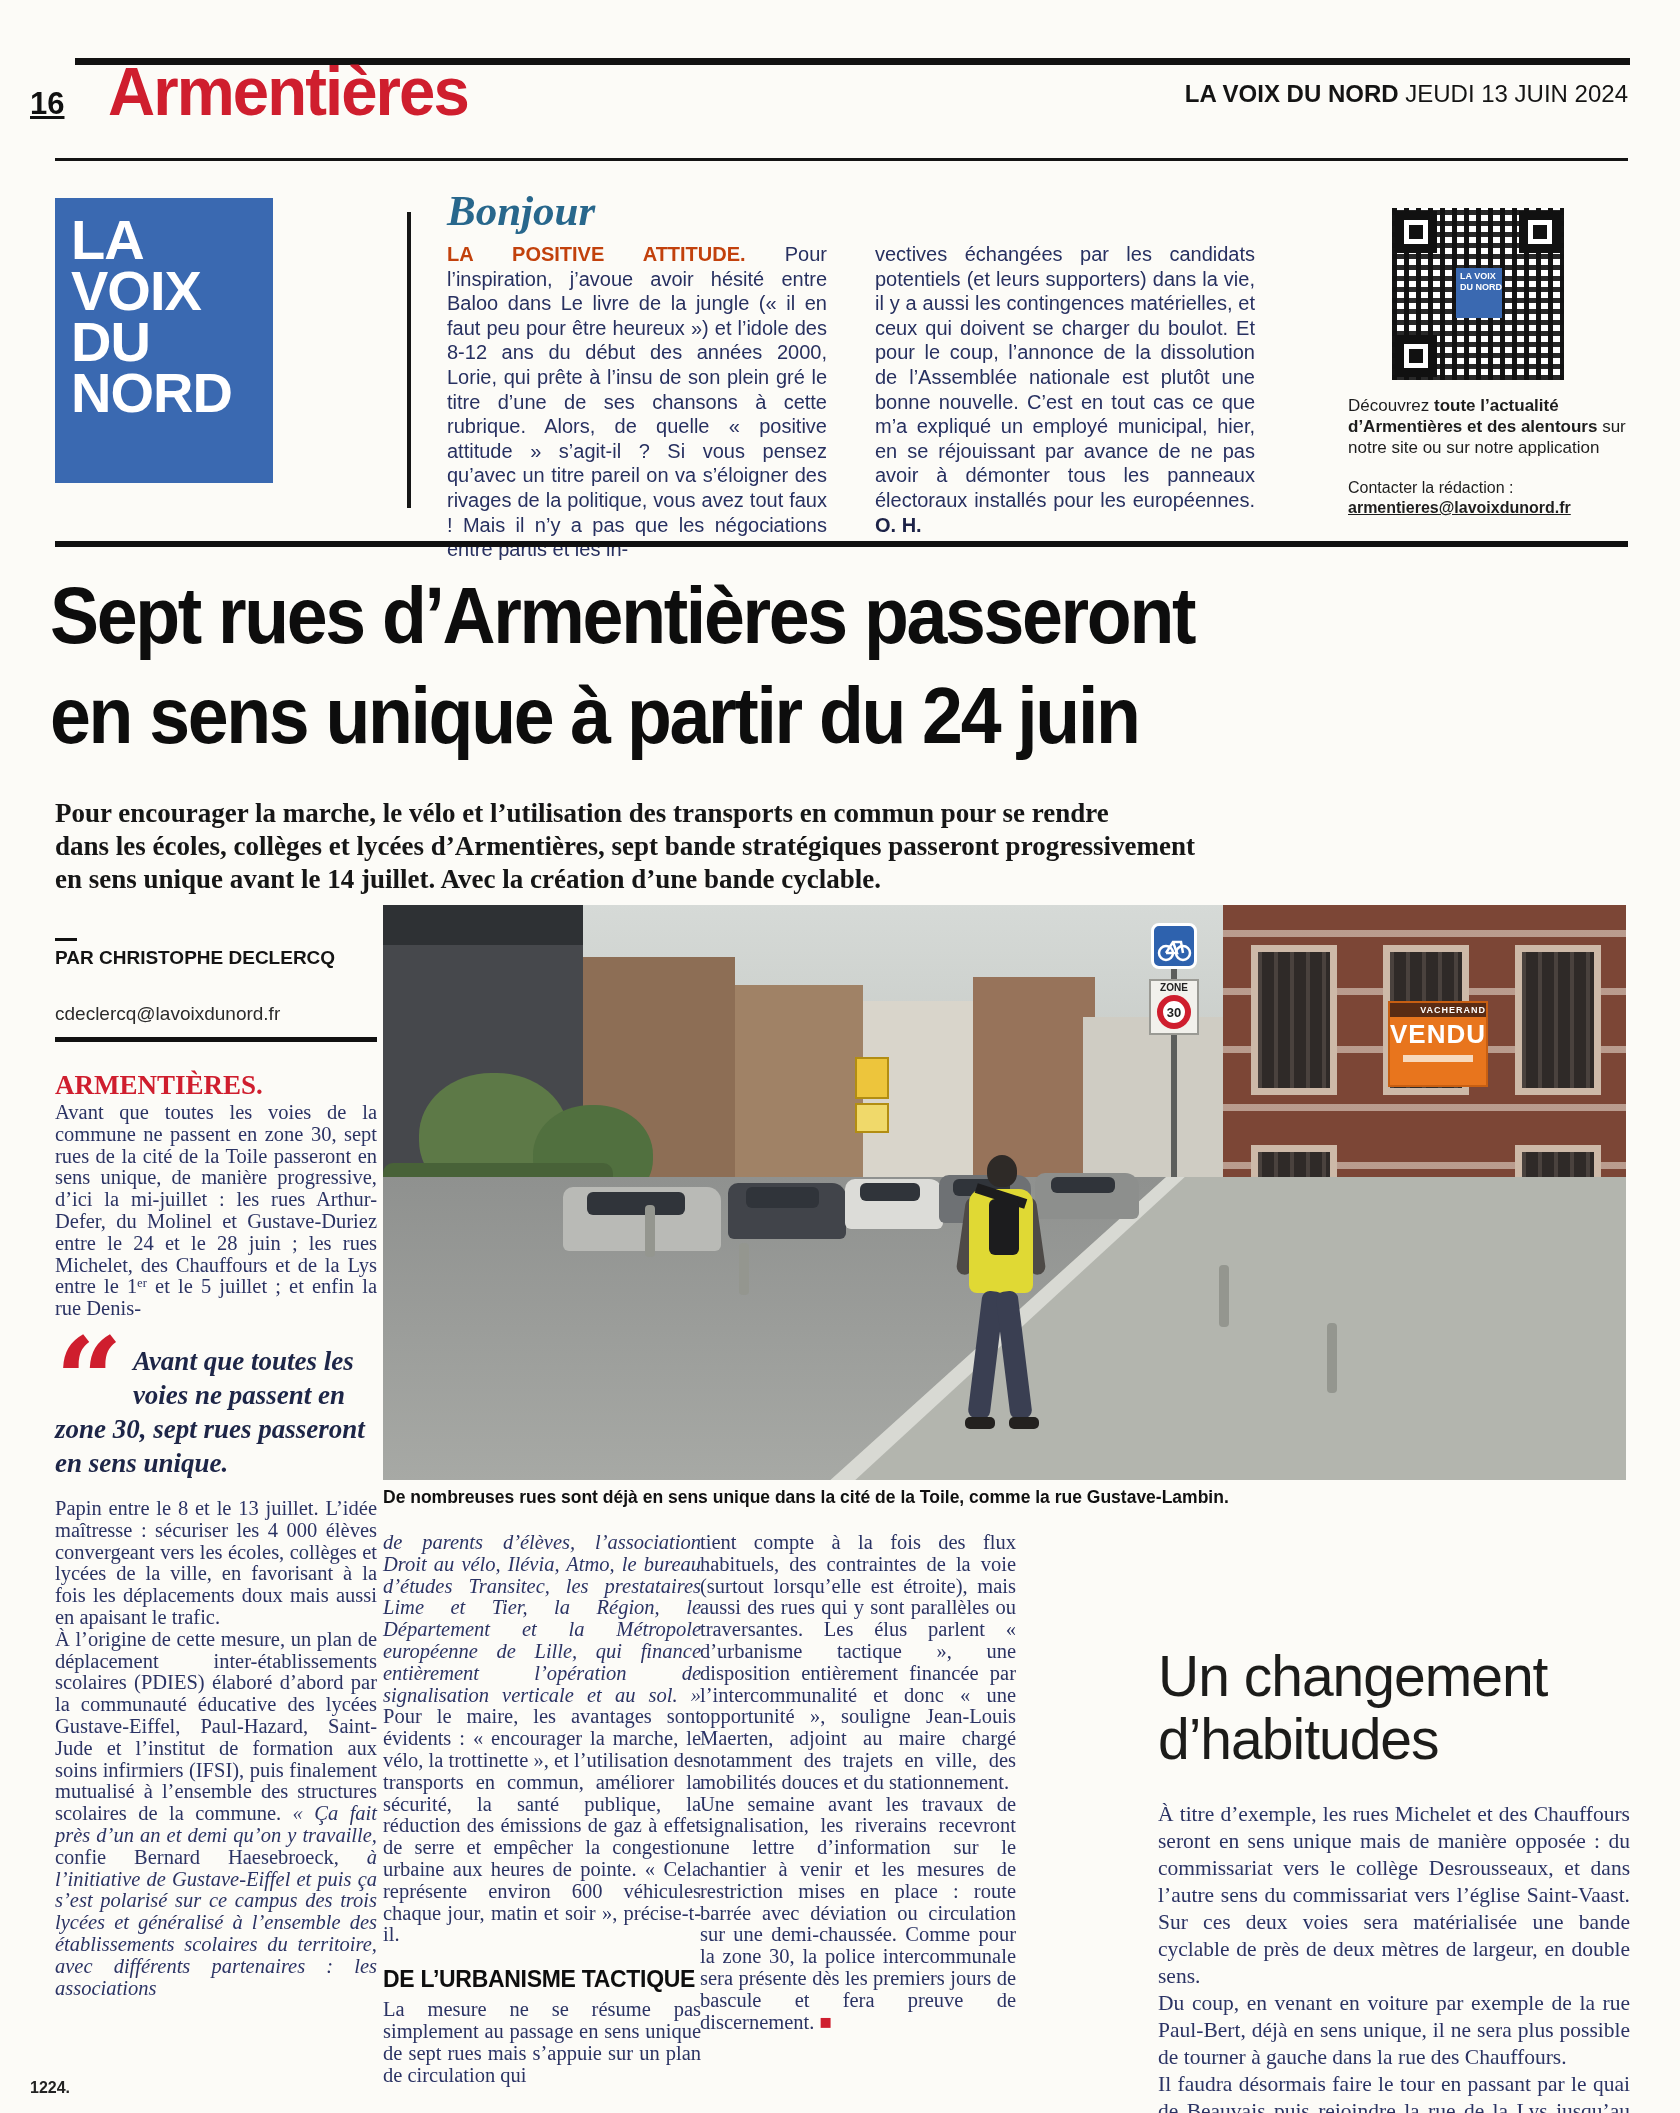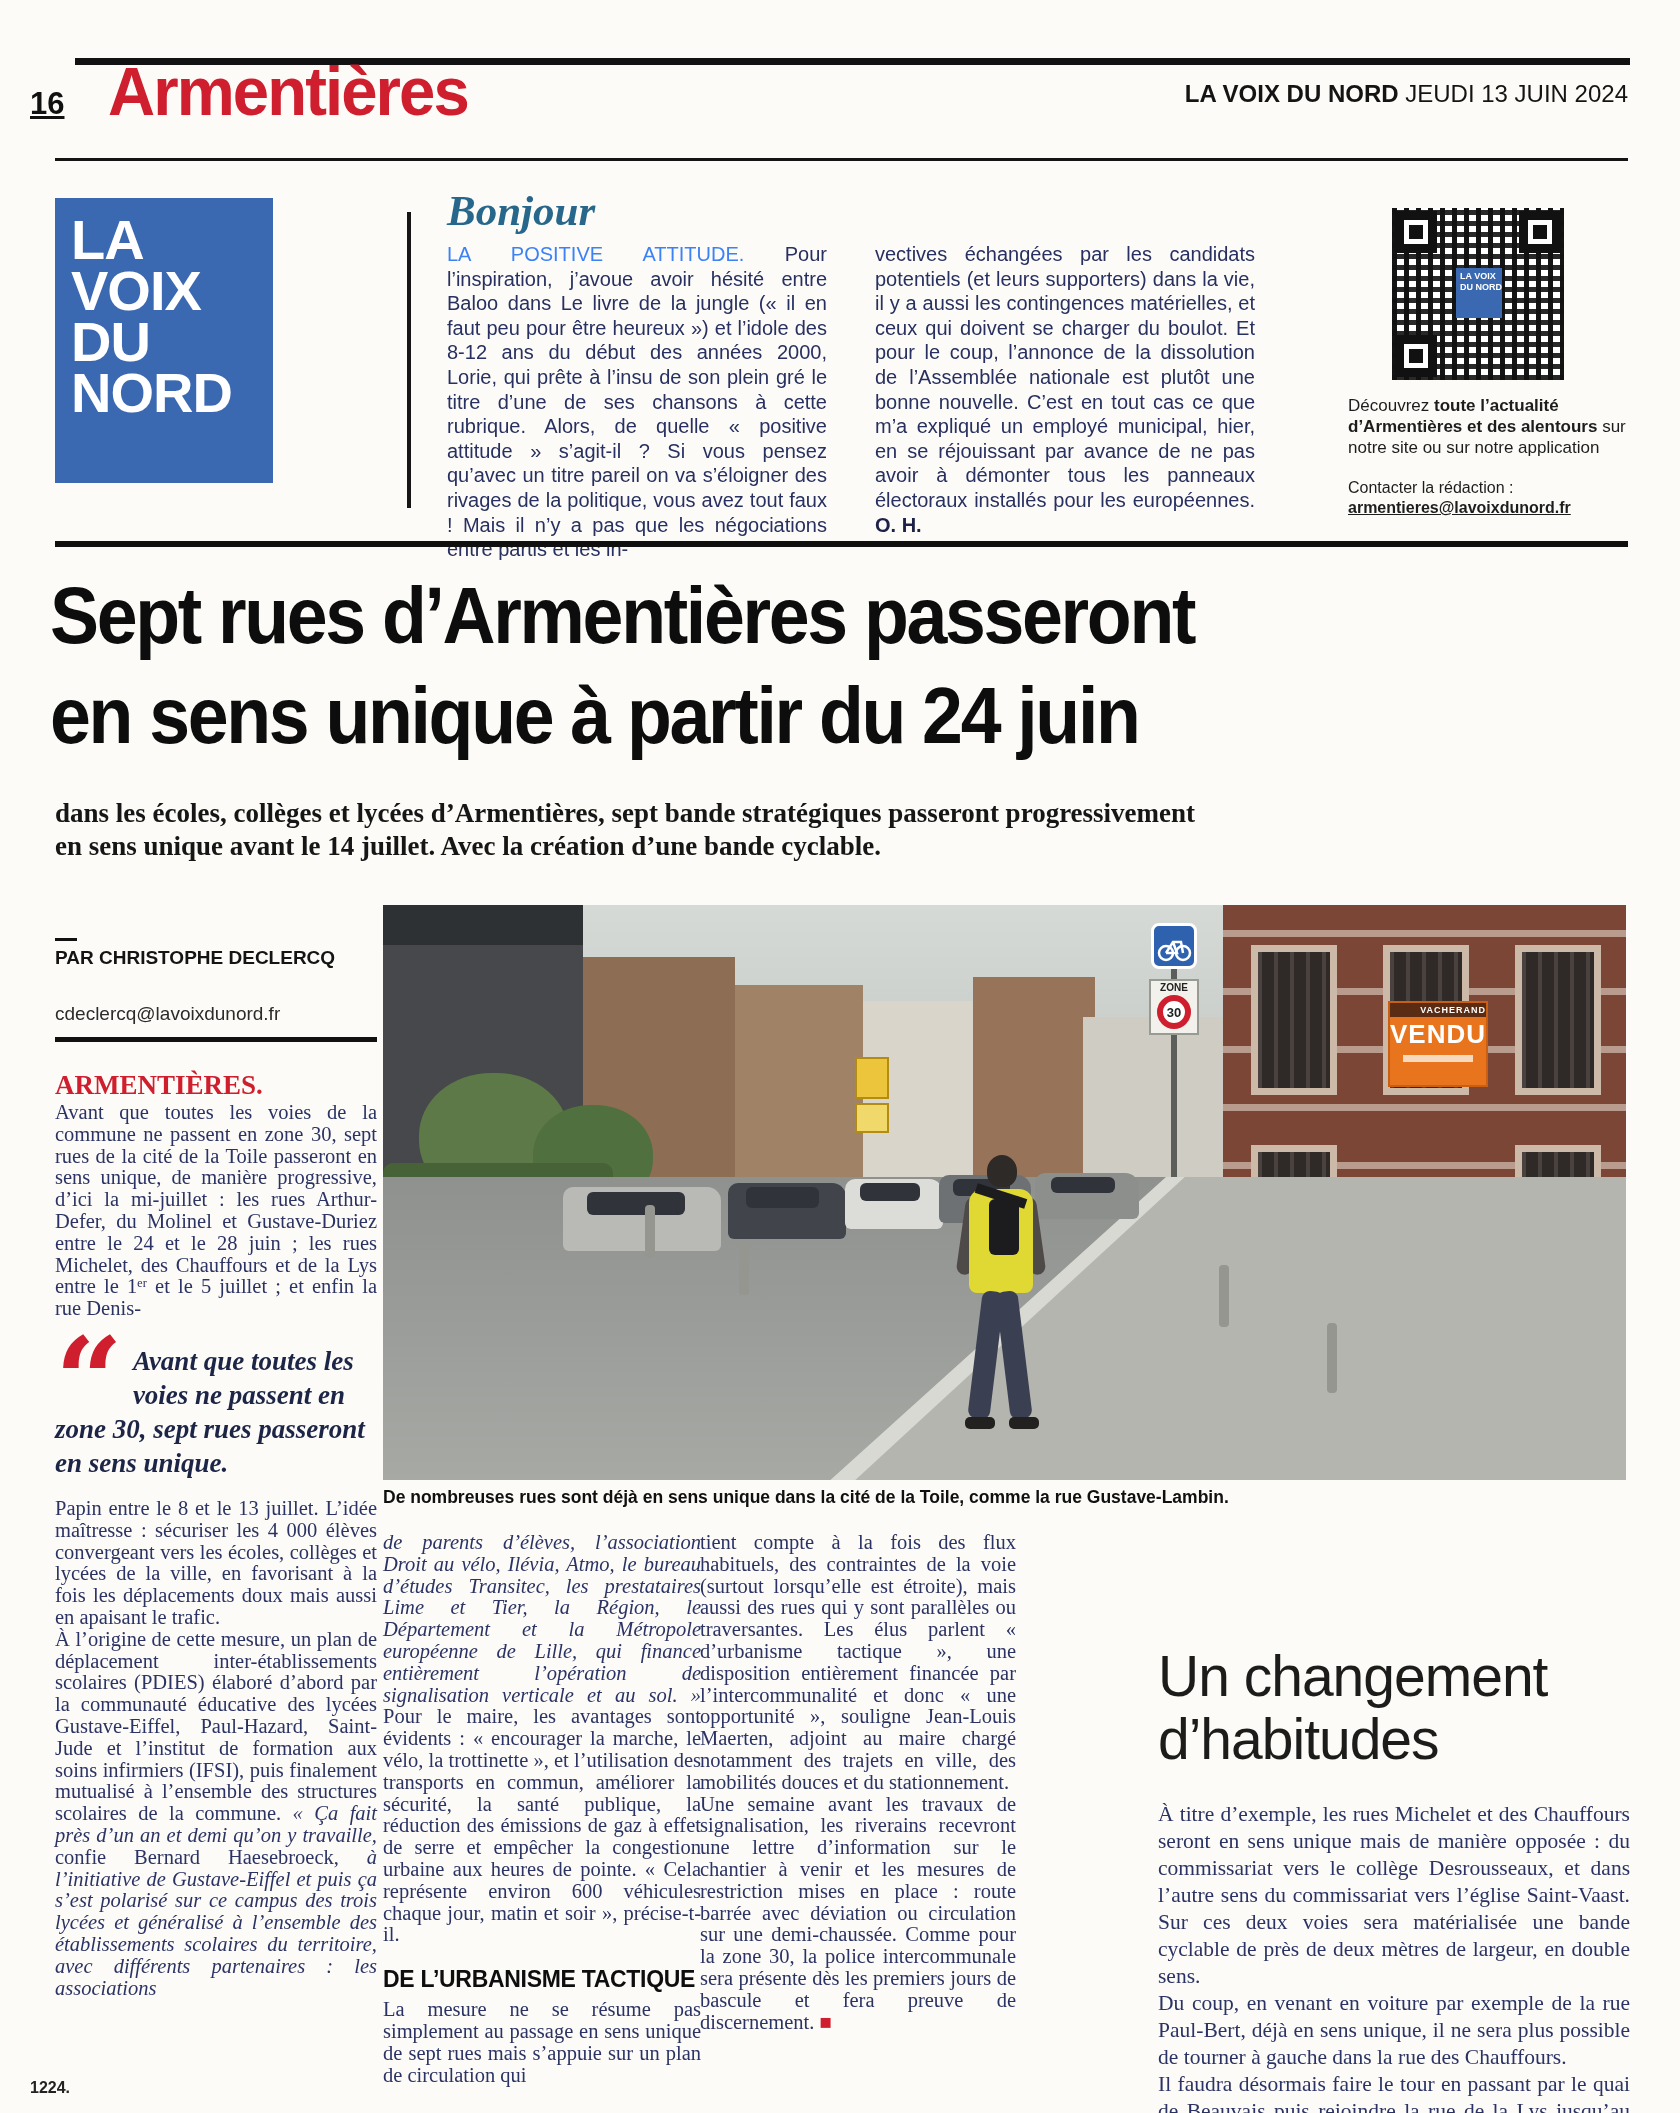--- a/index.html
+++ b/index.html
@@ -16,21 +16,21 @@
   
   .bonjour-rule{left:55px;right:52px;top:158px;height:3px;background:#141414;}
   .logo-box{left:55px;top:198px;width:218px;height:285px;background:#3a69b1;
             padding:16px 0 0 16px;box-sizing:border-box;}
   .logo-box div{color:#fff;font-weight:800;font-size:56px;line-height:51px;letter-spacing:-1px;}
   .v-rule{left:407px;top:212px;width:4px;height:296px;background:#161616;}
   .bonjour-title{left:447px;top:186px;font-family:"Liberation Serif",serif;font-style:italic;
                  font-weight:700;font-size:43px;color:#28678c;}
   .bonjour-col{top:242px;width:380px;font-size:20px;line-height:24.6px;text-align:justify;
                color:#273060;}
-  .bonjour-col .lead{font-weight:400;color:#3b82f6;}
+  .bonjour-col .lead{font-weight:700;color:#c2410c;}
   .bonjour-col .sig{font-weight:800;color:#1c2247;}
   .bcol1{left:447px;}
   .bcol2{left:875px;}
   
   .qr{left:1392px;top:208px;width:172px;height:172px;background:#fff;
       background-image:repeating-linear-gradient(0deg,rgba(17,17,17,.9) 0 5px,transparent 5px 11px),
                        repeating-linear-gradient(90deg,#141414 0 5px,#ffffff 5px 12px);}
   .qr .finder{position:absolute;width:42px;height:42px;border:9px solid #111;background:#fff;box-sizing:border-box;}
   .qr .finder::after{content:"";position:absolute;left:5px;top:5px;width:14px;height:14px;background:#111;}
   .qr .f1{left:3px;top:3px;} .qr .f2{right:3px;top:3px;} .qr .f3{left:3px;bottom:3px;}
@@ -181,20 +181,21 @@
     <div>Contacter la rédaction :</div>
     <a class="mail">armentieres@lavoixdunord.fr</a>
   </div>
 
   <div class="abs divider"></div>
   <div class="abs headline">
     <div>Sept rues d’Armentières passeront</div>
     <div>en sens unique à partir du 24 juin</div>
   </div>
   <div class="abs standfirst">
+    <div>Pour encourager la marche, le vélo et l’utilisation des transports en commun pour se rendre</div>
     <div>dans les écoles, collèges et lycées d’Armentières, sept bande stratégiques passeront progressivement</div>
     <div>en sens unique avant le 14 juillet. Avec la création d’une bande cyclable.</div>
   </div>
 
   <div class="abs col-left">
     <div class="tick"></div>
     <div class="byline-author">PAR CHRISTOPHE DECLERCQ</div>
     <div class="byline-email">cdeclercq@lavoixdunord.fr</div>
     <div class="thick-rule"></div>
     <p class="serif" style="margin:0;">

